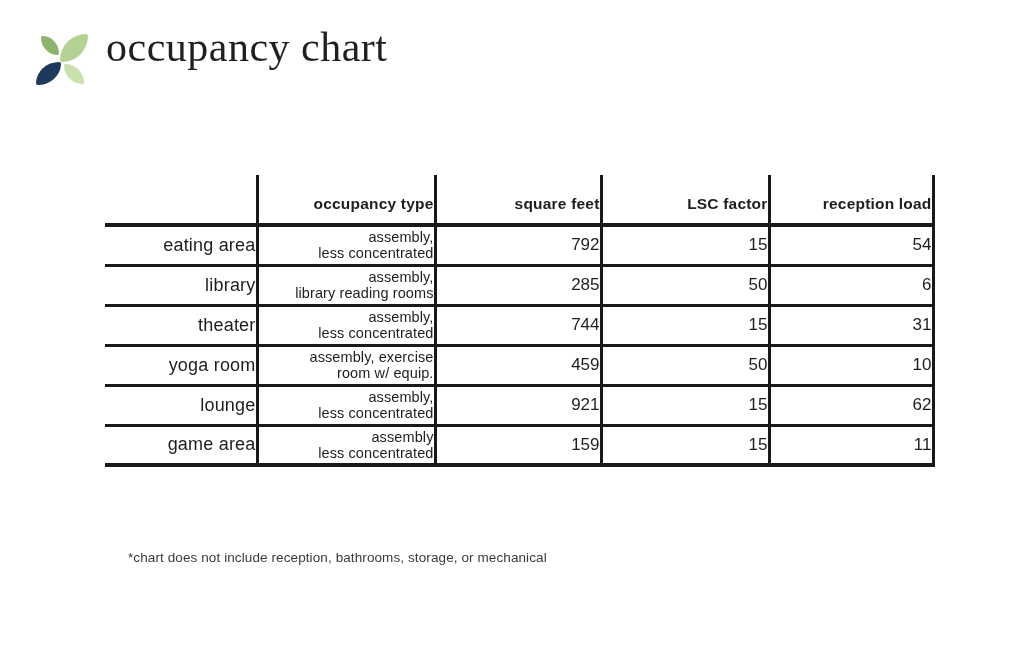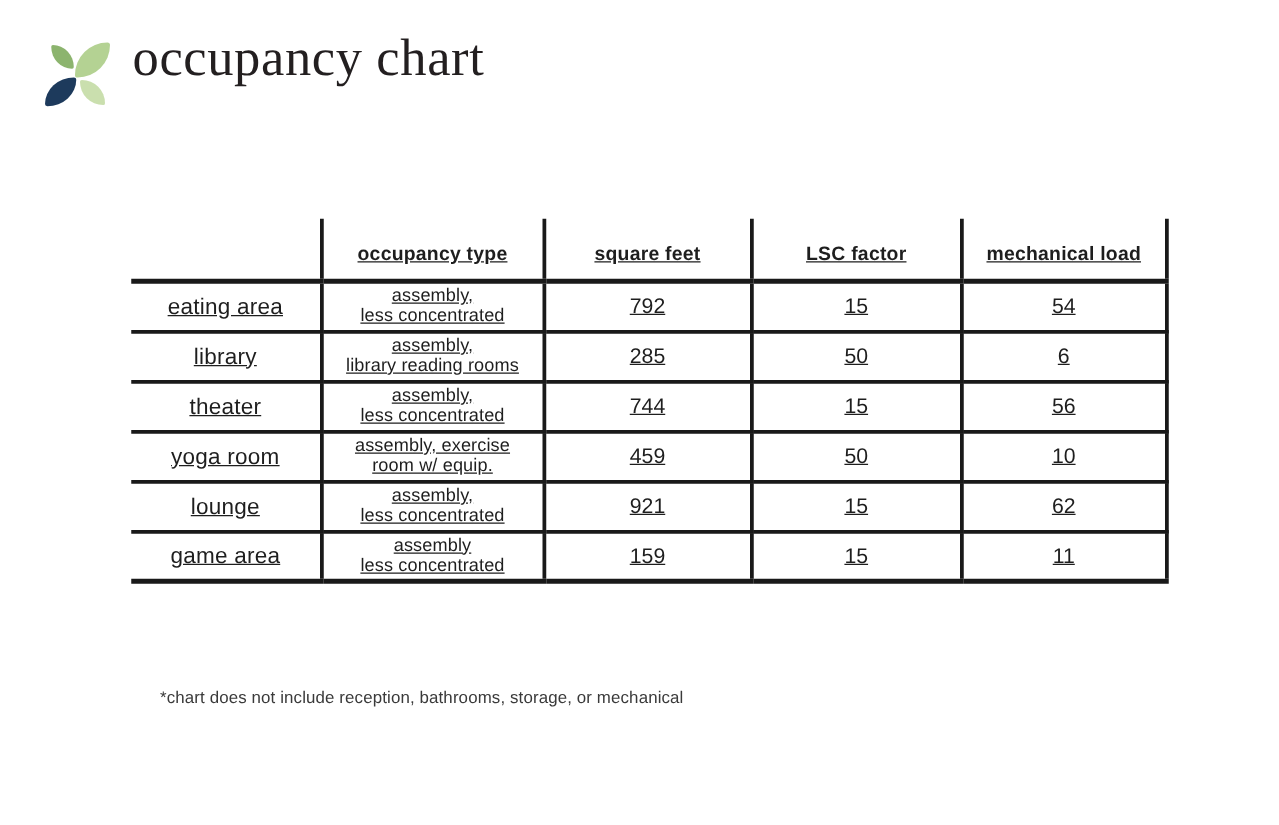--- a/index.html
+++ b/index.html
@@ -68,25 +68,24 @@
     width: 828px;
   }
   .c1 { width: 152px; }
   .c2 { width: 178px; }
   .c3 { width: 166px; }
   .c4 { width: 168px; }
   .c5 { width: 164px; }
 
   table.occ th, table.occ td {
     border: 3px solid #191919;
-    text-align: center;
+    text-align: right;
     vertical-align: middle;
     padding: 0;
     overflow: hidden;
-    text-decoration: underline;
   }
   table.occ thead th {
     border-top: none;
     border-bottom-width: 4px;
     height: 50px;
     font-size: 15.5px;
     font-weight: bold;
     letter-spacing: 0.2px;
     padding-top: 10px;
   }
@@ -132,21 +131,21 @@
         <col class="c3">
         <col class="c4">
         <col class="c5">
     </colgroup>
     <thead>
       <tr>
         <th></th>
         <th>occupancy type</th>
         <th>square feet</th>
         <th>LSC factor</th>
-        <th>mechanical load</th>
+        <th>reception load</th>
       </tr>
     </thead>
     <tbody>
       <tr>
         <td class="room">eating area</td>
         <td class="type">
           <span>assembly,</span>
           <span>less concentrated</span>
         </td>
         <td class="num">792</td>
@@ -164,21 +163,21 @@
         <td class="num">6</td>
       </tr>
       <tr>
         <td class="room">theater</td>
         <td class="type">
           <span>assembly,</span>
           <span>less concentrated</span>
         </td>
         <td class="num">744</td>
         <td class="num">15</td>
-        <td class="num">56</td>
+        <td class="num">31</td>
       </tr>
       <tr>
         <td class="room">yoga room</td>
         <td class="type">
           <span>assembly, exercise</span>
           <span>room w/ equip.</span>
         </td>
         <td class="num">459</td>
         <td class="num">50</td>
         <td class="num">10</td>

